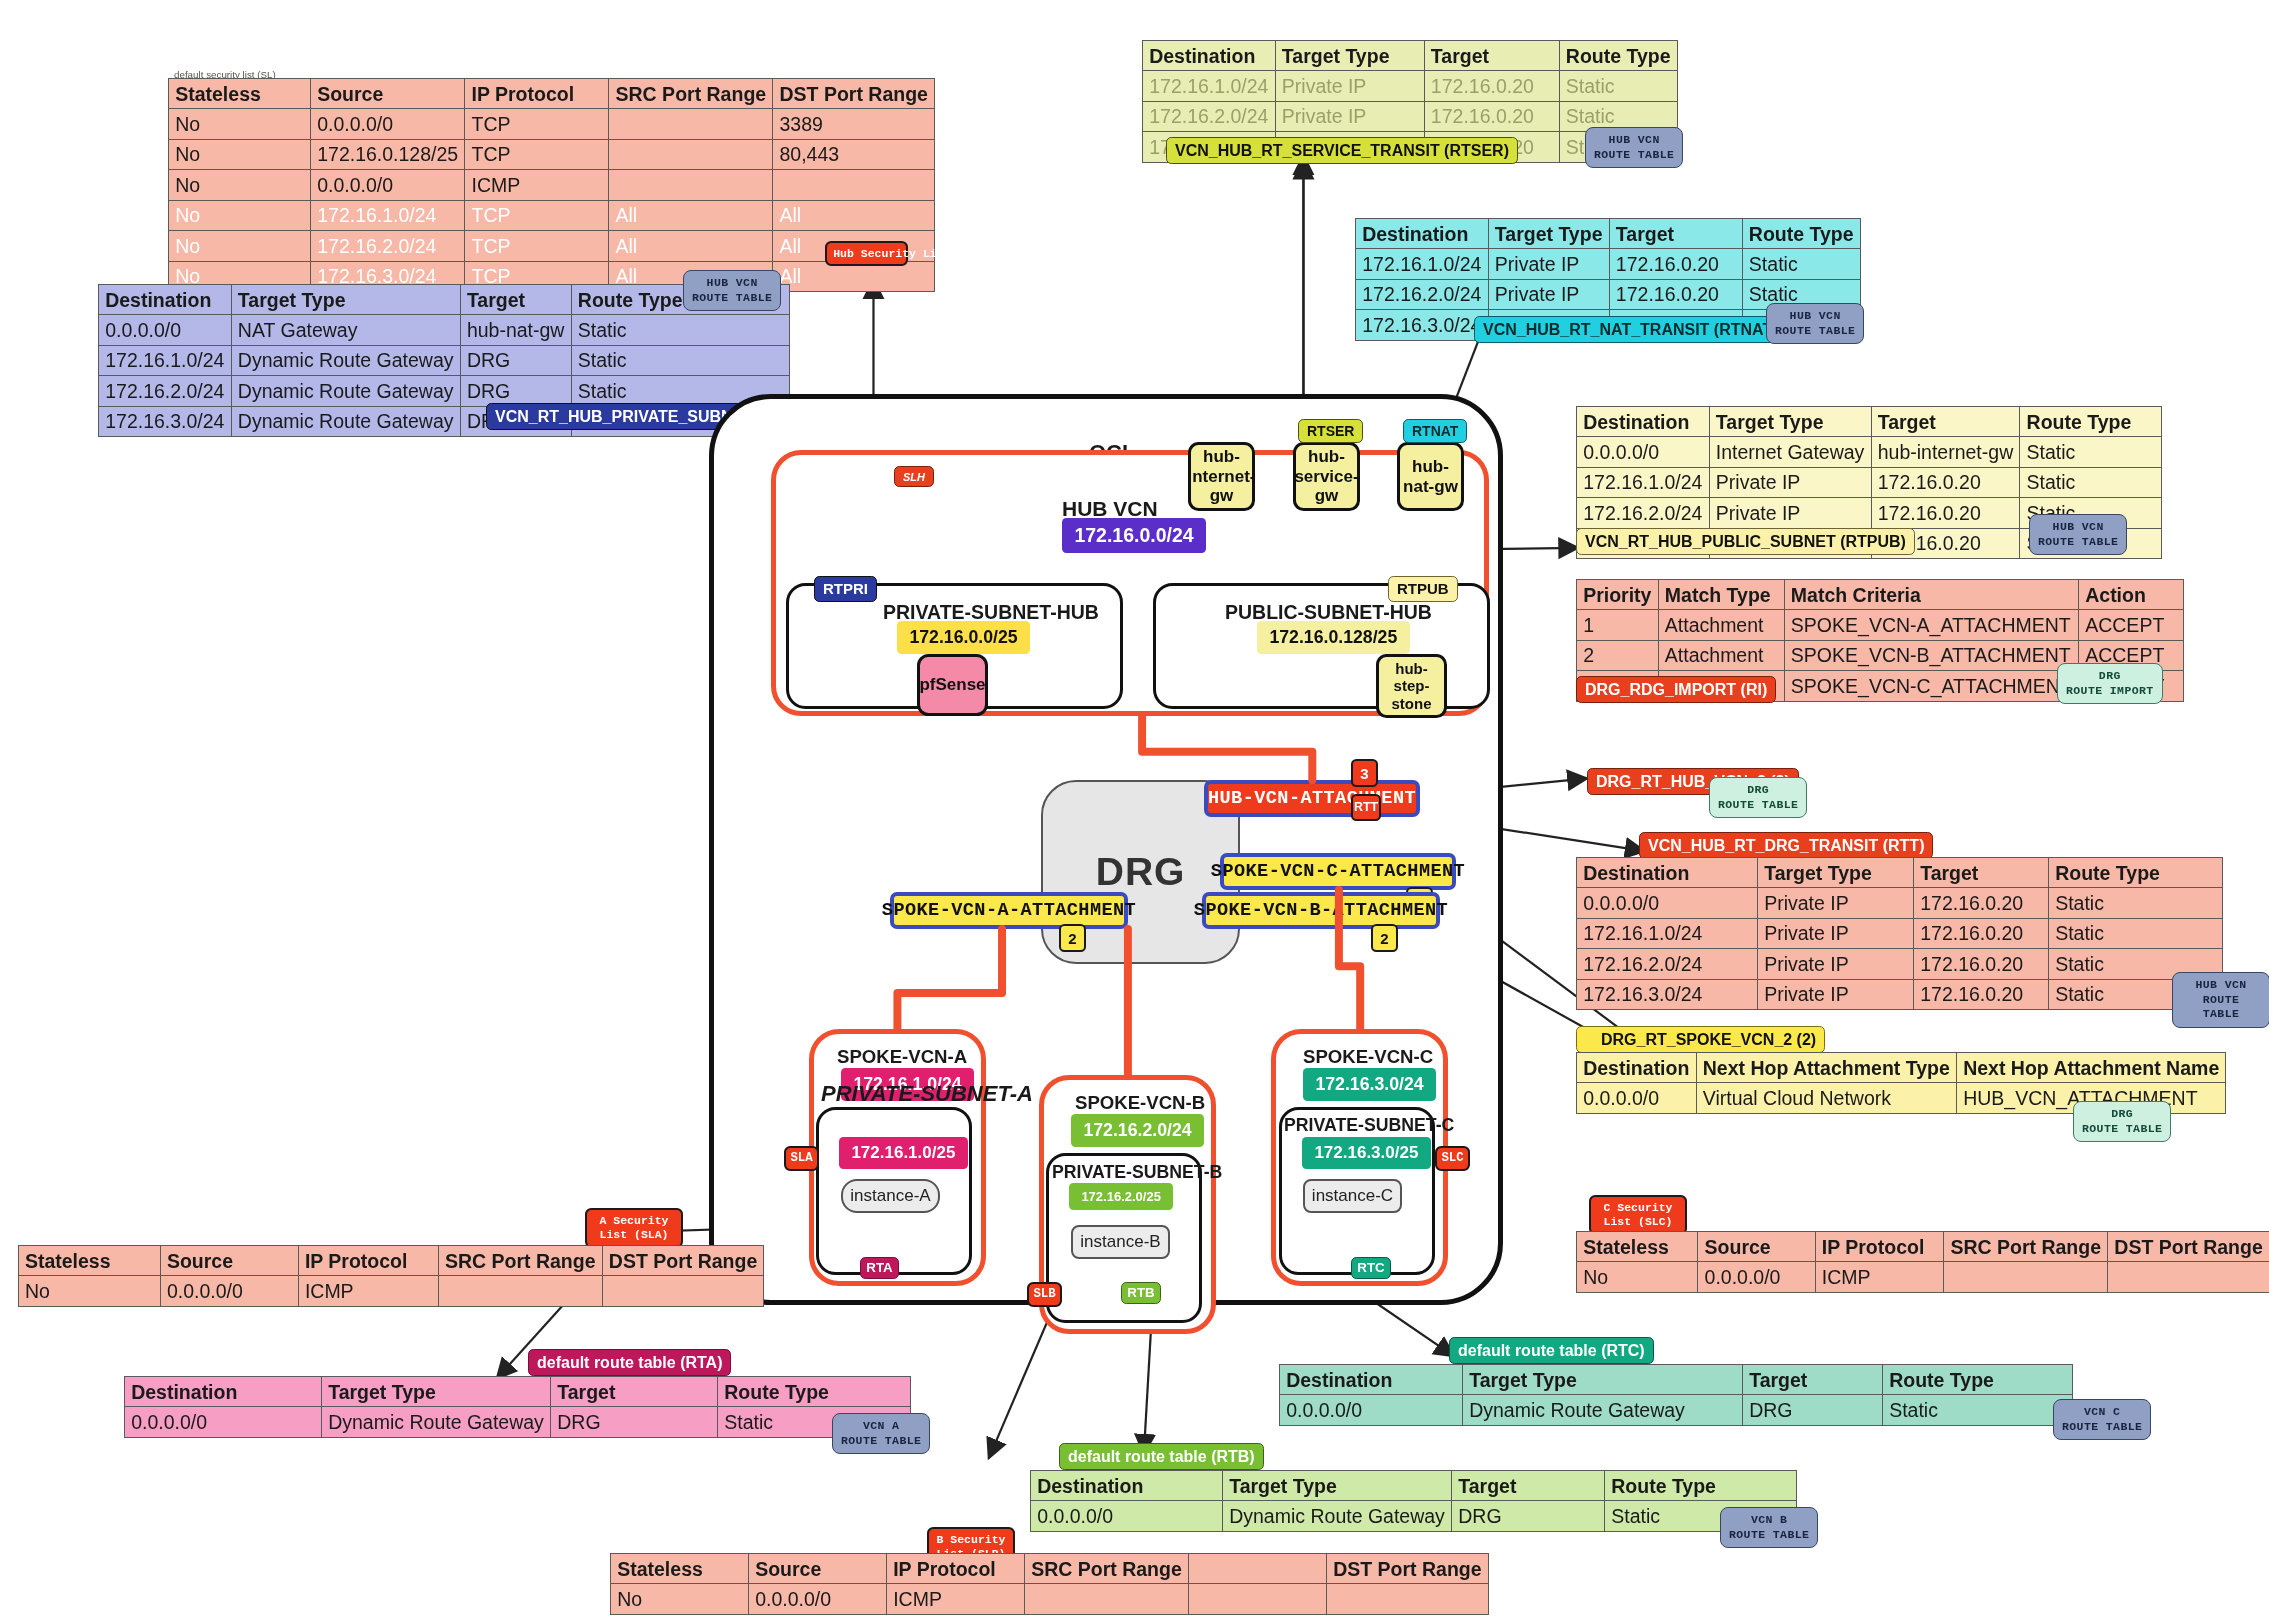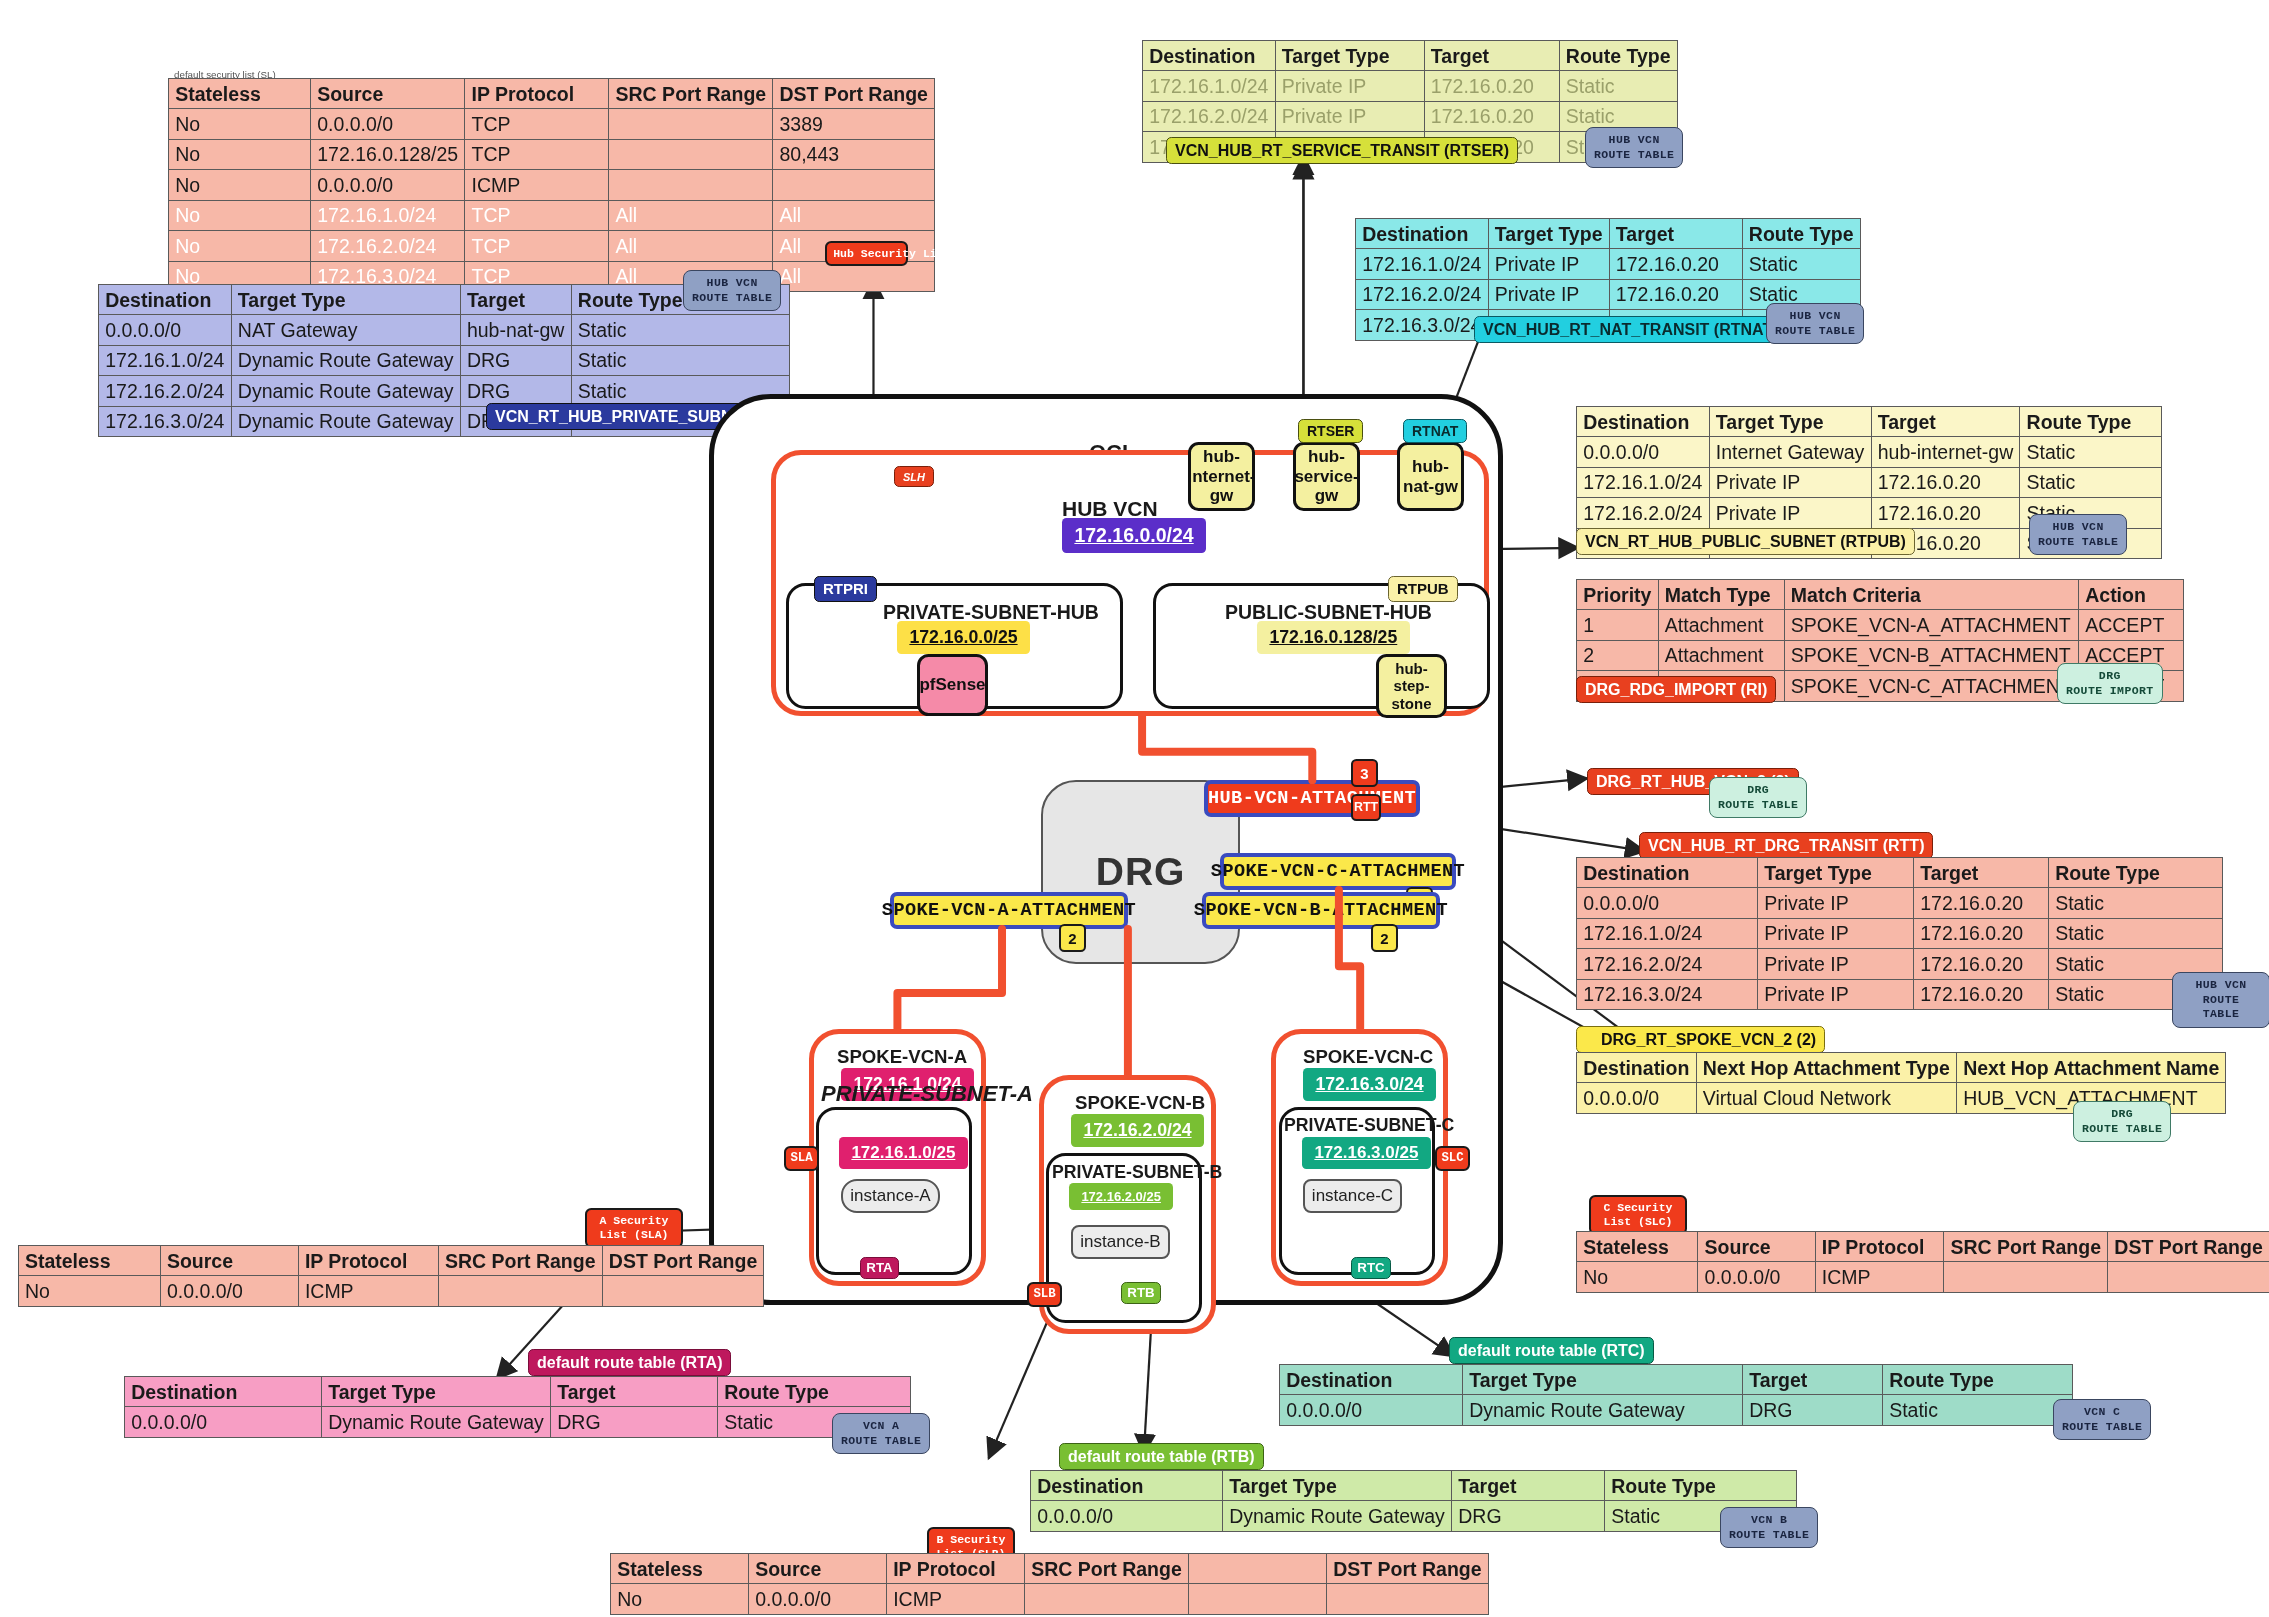--- a/index.html
+++ b/index.html
@@ -69,21 +69,21 @@
   
   .oci-box {
     position:absolute; border:5.3px solid #111; border-radius:62px; background:#fff;
   }
   .vcn-box { position:absolute; border:5.3px solid #f1502f; border-radius:30px; background:#fff; }
   .subnet-box { position:absolute; border:3.5px solid #111; border-radius:19.5px; background:#fff; }
   .lbl { position:absolute; font-weight:bold; white-space:nowrap; text-align:center; }
 
   .cidr {
     position:absolute; font-weight:bold; color:#fff; text-align:center;
-    padding:6.2px 12.4px; border-radius:4.4px; font-size:19.5px; white-space:nowrap;text-decoration:underline;
+    padding:6.2px 12.4px; border-radius:4.4px; font-size:19.5px; white-space:nowrap;
   }
   .gw {
     position:absolute; background:#f4f0a0; border:3.5px solid #111; border-radius:10.6px;
     text-align:center; font-weight:bold; font-size:17px; color:#111;
     display:flex; align-items:center; justify-content:center; line-height:1.15;
   }
   .node-box {
     position:absolute; background:#ececec; border:2.2px solid #555; border-radius:8px;
     display:flex; align-items:center; justify-content:center;
     font-size:17px; color:#222;

